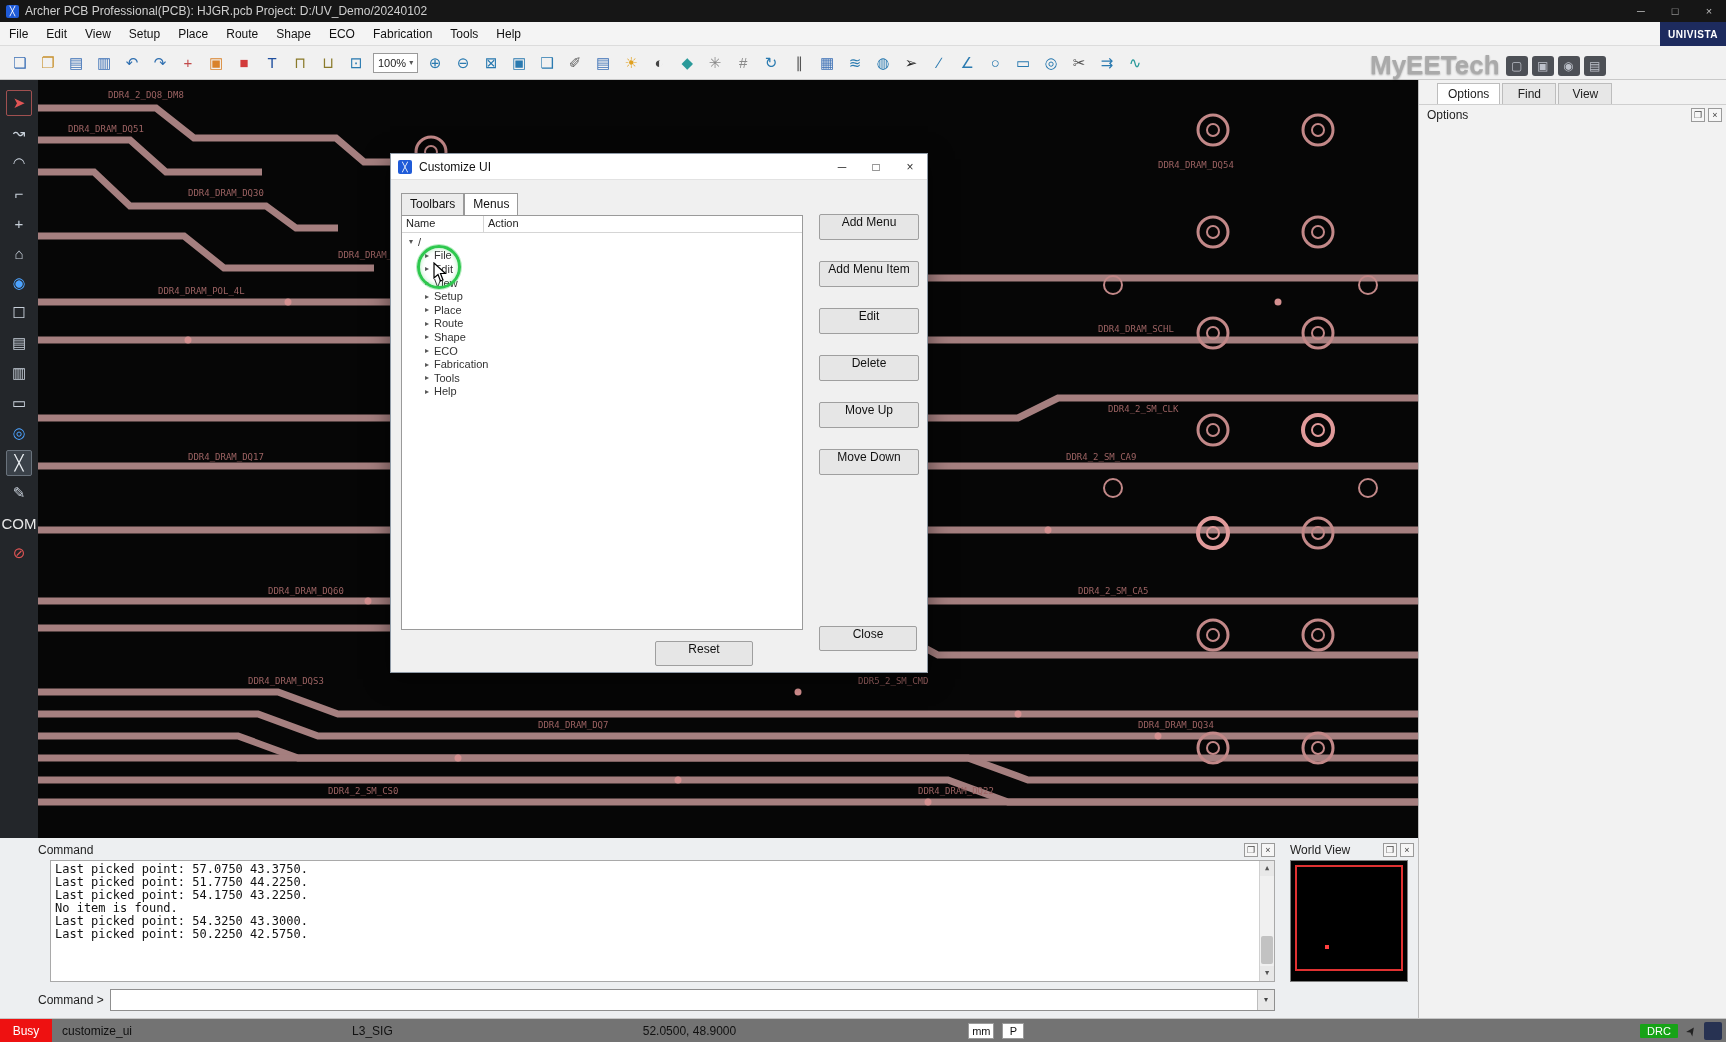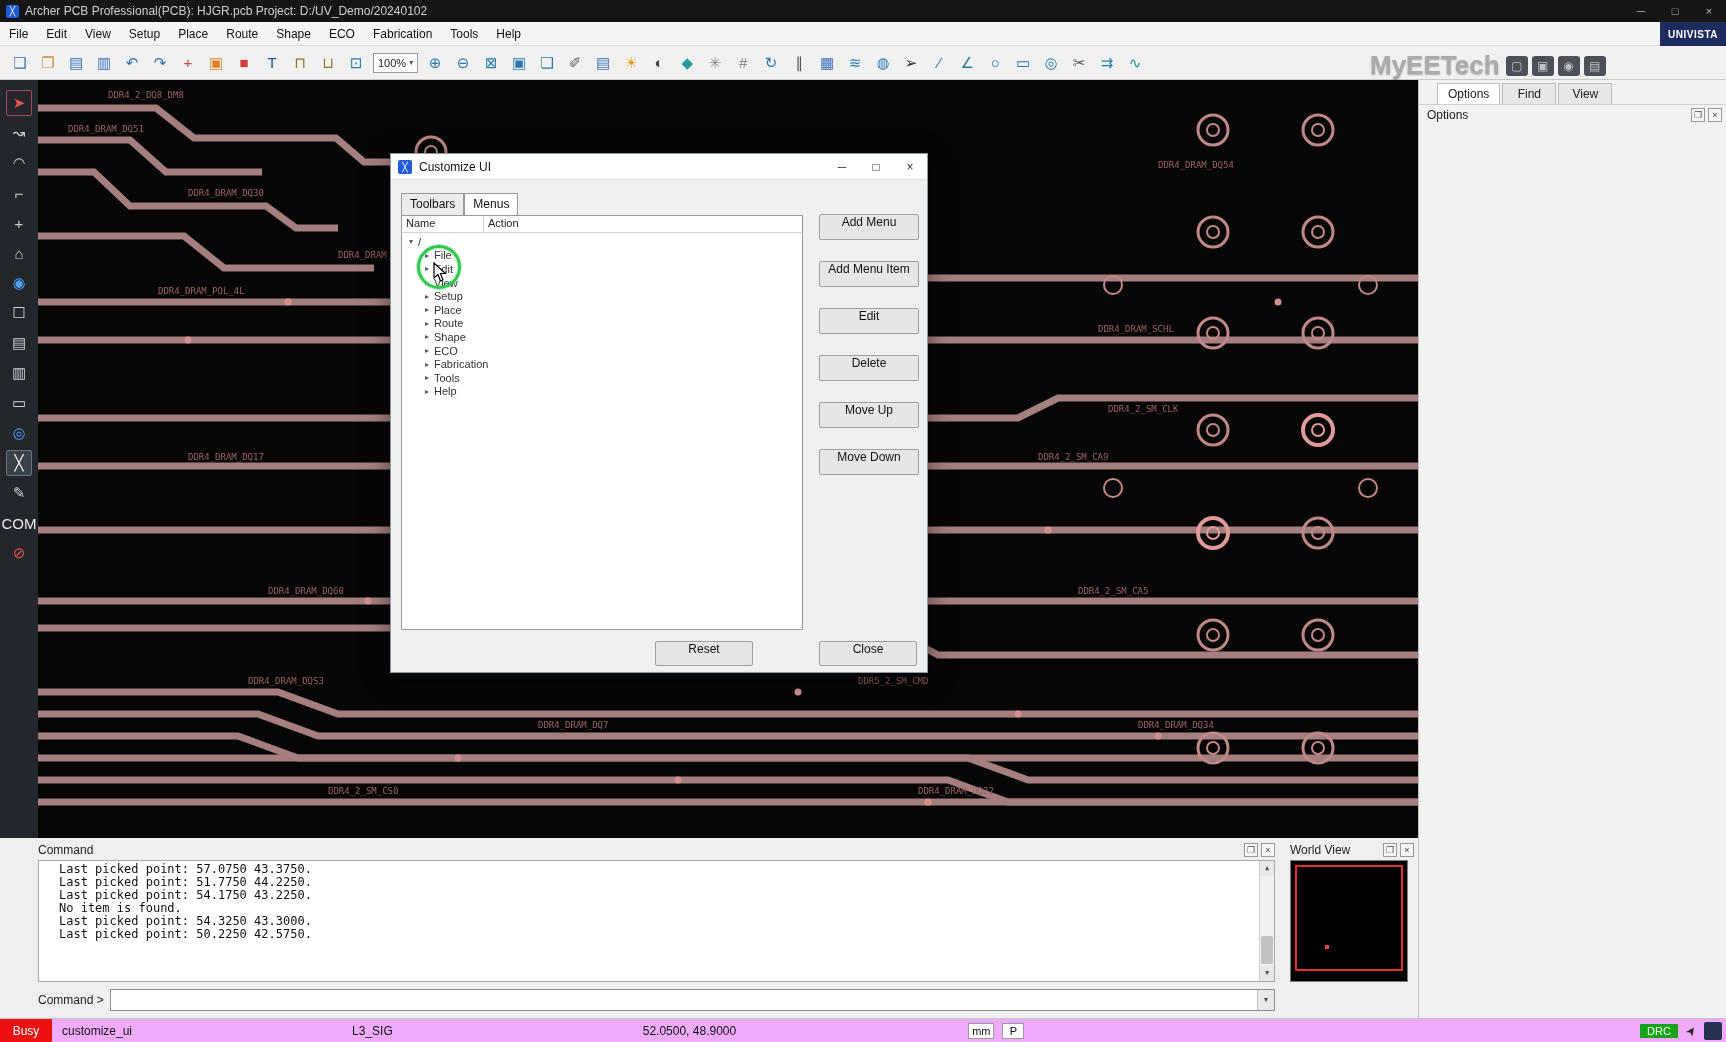--- a/index.html
+++ b/index.html
@@ -39,21 +39,21 @@
   .watermark { position:absolute; left:1370px; top:50px; z-index:60; display:flex; align-items:center; gap:6px; opacity:.9; }
   .watermark .wm-text { font-size:26px; font-weight:bold; color:#a3a3a3; text-shadow:0 1px 2px rgba(0,0,0,.35); }
   .wm-chip { width:22px; height:20px; background:#3c3f46; color:#b9bec7; border-radius:3px; display:flex; align-items:center; justify-content:center; font-size:12px; }
 
   
   .bottom-row { height:180px; background:#edeff1; display:flex; padding:2px 4px 0 38px; gap:15px; flex:0 0 auto; }
   .cmd-panel { flex:1 1 auto; display:flex; flex-direction:column; min-width:0; }
   .cmd-header { height:20px; display:flex; align-items:center; font-size:12px; color:#222; }
   .panel-icons { margin-left:auto; display:flex; gap:3px; }
   .panel-icons span { width:14px; height:14px; border:1px solid #9a9a9a; background:#f6f6f6; font-size:9px; line-height:12px; text-align:center; color:#444; }
-  .cmd-log { position:relative; height:122px; background:#ffffff; border:1px solid #a9a9a9; font-family:"DejaVu Sans Mono",monospace; font-size:12px; color:#111; padding:2px 18px 2px 20px; overflow:hidden; }
+  .cmd-log { position:relative; height:122px; background:#ffffff; border:1px solid #a9a9a9; font-family:"DejaVu Sans Mono",monospace; font-size:12px; color:#111; padding:2px 18px 2px 4px; overflow:hidden;margin-left:12px; }
   .log-line { line-height:13px; white-space:pre; }
   .scrollbar { position:absolute; top:0; right:0; width:15px; height:100%; background:#f0f0f0; border-left:1px solid #d0d0d0; display:flex; flex-direction:column; }
   .sb-btn { height:15px; font-size:7px; text-align:center; line-height:15px; color:#555; background:#e8e8e8; }
   .sb-track { flex:1; position:relative; }
   .sb-thumb { position:absolute; left:1px; right:1px; bottom:2px; height:28px; background:#c2c2c2; border-radius:2px; }
   .cmd-input-row { margin-top:5px; height:25px; display:flex; align-items:center; }
   .cmd-prompt { font-size:12px; color:#222; margin-right:6px; white-space:nowrap; }
   .cmd-input-wrap { flex:1; position:relative; height:22px; }
   .cmd-input-wrap input { width:100%; height:22px; border:1px solid #8f8f8f; background:#fff; padding:0 20px 0 5px; font-size:12px; font-family:"Liberation Sans",sans-serif; }
   .dd-btn { position:absolute; right:1px; top:1px; width:17px; height:20px; background:#e8e8e8; border-left:1px solid #bdbdbd; font-size:8px; text-align:center; line-height:20px; color:#444; }
@@ -65,21 +65,21 @@
   .wv-dot { position:absolute; left:34px; top:84px; width:4px; height:4px; background:#ff4040; }
 
   
   .right-panel { width:308px; flex:0 0 auto; background:#f2f2f2; border-left:1px solid #bdbdbd; display:flex; flex-direction:column; }
   .rp-tabs { display:flex; padding:3px 0 0 18px; gap:2px; border-bottom:1px solid #cfcfcf; }
   .rp-tab { min-width:54px; padding:3px 10px; font-size:12px; color:#222; border:1px solid #bdbdbd; border-bottom:none; text-align:center; }
   .rp-section { height:20px; display:flex; align-items:center; font-size:12px; color:#222; padding:0 4px 0 8px; }
   .rp-content { flex:1; }
 
   
-  .statusbar { height:24px; background:#f0abfc; border-top:1px solid #c6c6c6; display:flex; align-items:center; font-size:12px; color:#111; flex:0 0 auto; }
+  .statusbar { height:24px; background:#737373; border-top:1px solid #c6c6c6; display:flex; align-items:center; font-size:12px; color:#111; flex:0 0 auto; }
   .busy-badge { width:52px; height:100%; background:#ee1111; color:#fff; display:flex; align-items:center; justify-content:center; font-size:12px; }
   .st-script { margin-left:10px; }
   .st-layer { margin-left:220px; }
   .st-coords { margin-left:250px; }
   .unit-box { margin-left:8px; min-width:22px; height:16px; border:1px solid #9a9a9a; background:#fff; font-size:11px; display:flex; align-items:center; justify-content:center; padding:0 3px; }
   .unit-box.first { margin-left:232px; }
   .right-cluster { margin-left:auto; display:flex; align-items:center; gap:8px; padding-right:4px; }
   .drc-badge { background:#17a317; color:#fff; font-size:11px; padding:1px 7px; border-radius:1px; }
   .cursor-ico { font-size:12px; color:#222; transform:rotate(-55deg); }
   .grip { width:18px; height:18px; background:#273252; border-radius:2px; }
@@ -101,21 +101,21 @@
   .tree-row { display:flex; align-items:center; height:13.6px; font-size:11px; color:#333; }
   .tree-row .tri { width:10px; text-align:center; font-size:8px; color:#555; }
   .tree-root .tri { margin-left:4px; }
   .tree-child .tri { margin-left:20px; }
   .tree-label { margin-left:2px; }
   .side-btns { position:absolute; left:428px; top:60px; width:100px; }
   .dlg-btn { width:100px; height:26px; background:#e6e6e6; border:1px solid #9f9f9f; border-radius:2px; font-size:12px; color:#111; display:flex; align-items:flex-start; justify-content:center; font-family:"Liberation Sans",sans-serif; }
   .side-btns .dlg-btn { margin-bottom:21px; }
   .footer-btn { position:absolute; width:98px; height:25px; }
   .btn-reset { left:264px; top:487px; }
-  .btn-close { left:428px; top:487px; }
+  .btn-close { left:428px; top:472px; }
 
   .green-circle { position:absolute; left:26px; top:91px; width:44px; height:44px; border:3px solid #2ec84e; border-radius:50%; box-shadow:0 0 0 1px rgba(46,200,78,.35), inset 0 0 4px rgba(46,200,78,.4); z-index:5; }
   .click-cursor { position:absolute; left:42px; top:108px; z-index:6; }
 </style>
 </head>
 <body>
 
 <div class="app">
 
   <div class="titlebar">
@@ -508,21 +508,21 @@
               <span class="pcb-label" style="left: 1120px; top: 80px;">DDR4_DRAM_DQ54</span>
 
               <span class="pcb-label" style="left: 1060px; top: 244px;">DDR4_DRAM_SCHL</span>
 
               <span class="pcb-label" style="left: 440px; top: 324px;">DDR4_DRAM_DQ41</span>
 
               <span class="pcb-label" style="left: 1070px; top: 324px;">DDR4_2_SM_CLK</span>
 
               <span class="pcb-label" style="left: 150px; top: 372px;">DDR4_DRAM_DQ17</span>
 
-              <span class="pcb-label" style="left: 1000px; top: 372px;">DDR4_2_SM_CA9</span>
+              <span class="pcb-label" style="left: 1028px; top: 372px;">DDR4_2_SM_CA9</span>
 
               <span class="pcb-label" style="left: 230px; top: 506px;">DDR4_DRAM_DQ60</span>
 
               <span class="pcb-label" style="left: 1040px; top: 506px;">DDR4_2_SM_CA5</span>
 
               <span class="pcb-label" style="left: 210px; top: 596px;">DDR4_DRAM_DQS3</span>
 
               <span class="pcb-label" style="left: 820px; top: 596px;">DDR5_2_SM_CMD</span>
 
               <span class="pcb-label" style="left: 500px; top: 640px;">DDR4_DRAM_DQ7</span>

